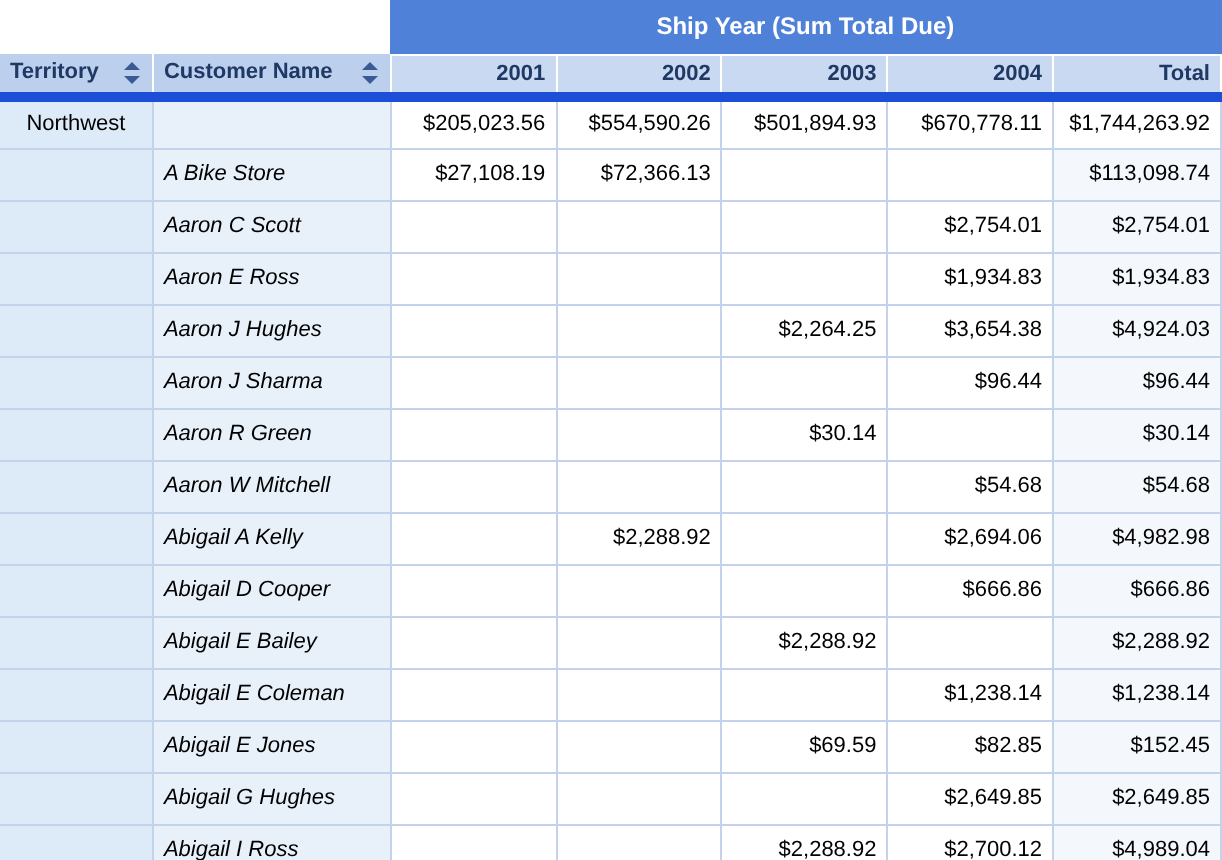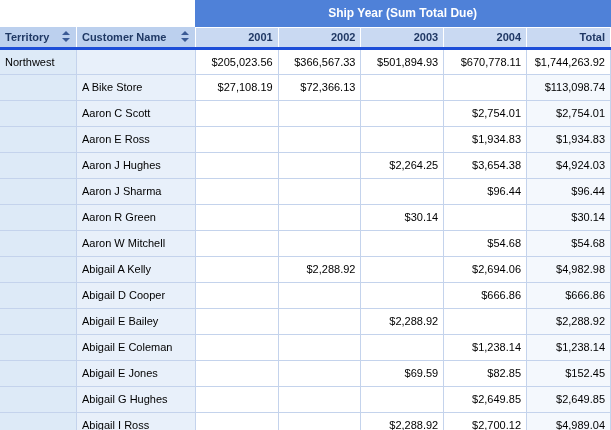--- a/index.html
+++ b/index.html
@@ -45,21 +45,21 @@
 
   
   th.hdr {
     background: #a8c3ea;
     color: #1f3864;
     font-weight: bold;
     font-size: 11px;
     height: 21px;
     padding: 0 5px;
     border-right: 1px solid #ffffff;
-    border-bottom: 3px solid #1d4ed8;
+    border-bottom: 5px solid #1d4ed8;
     white-space: nowrap;
   }
   th.hdr.dim {
     text-align: left;
     background: #bcd0ee;
   }
   th.hdr.num {
     text-align: right;
     background: #c9d9f2;
     color: #203864;
@@ -101,27 +101,28 @@
     font-size: 11px;
     color: #000000;
     border-right: 1px solid #c4d3ec;
     border-bottom: 1px solid #c4d3ec;
     padding: 0 5px;
     background: #ddeaf7;
     white-space: nowrap;
     overflow: hidden;
   }
   td.cell.terr {
-    text-align: left;
+    text-align: center;
     background: #ddeaf7;
     margin-left: 44px;
   }
   td.cell.cust {
     text-align: left;
     background: #e8f0fa;
+    font-style: italic;
   }
   td.cell.num {
     text-align: right;
     background: #ffffff;
     font-variant-numeric: tabular-nums;
   }
   td.cell.num.totalcol {
     background: #f4f8fd;
   }
   tr.grand td.cell.num { background: #ffffff; font-weight: normal; }
@@ -168,21 +169,21 @@
         <th class="hdr num">2003</th>
         <th class="hdr num">2004</th>
         <th class="hdr num">Total</th>
       </tr>
     </thead>
     <tbody id="tbody">
         <tr class="grand">
           <td class="cell terr">Northwest</td>
           <td class="cell cust"></td>
           <td class="cell num">$205,023.56</td>
-          <td class="cell num">$366,567.33</td>
+          <td class="cell num">$554,590.26</td>
           <td class="cell num">$501,894.93</td>
           <td class="cell num">$670,778.11</td>
           <td class="cell num totalcol">$1,744,263.92</td>
         </tr>
         <tr>
           <td class="cell terr empty"></td>
           <td class="cell cust">A Bike Store</td>
           <td class="cell num">$27,108.19</td>
           <td class="cell num">$72,366.13</td>
           <td class="cell num"></td>

